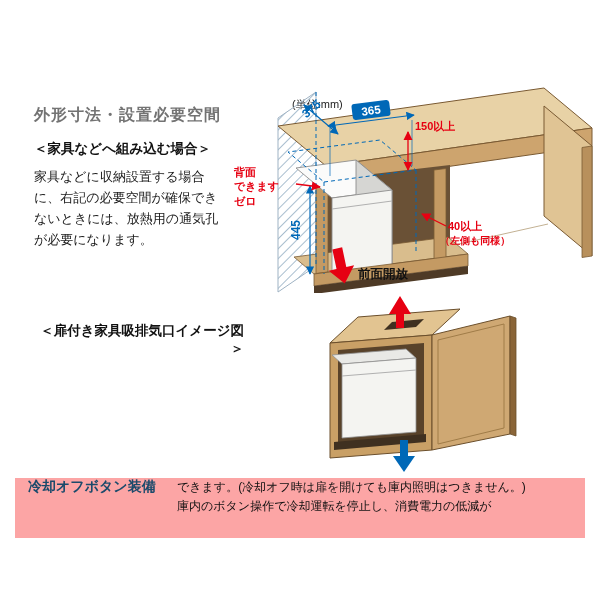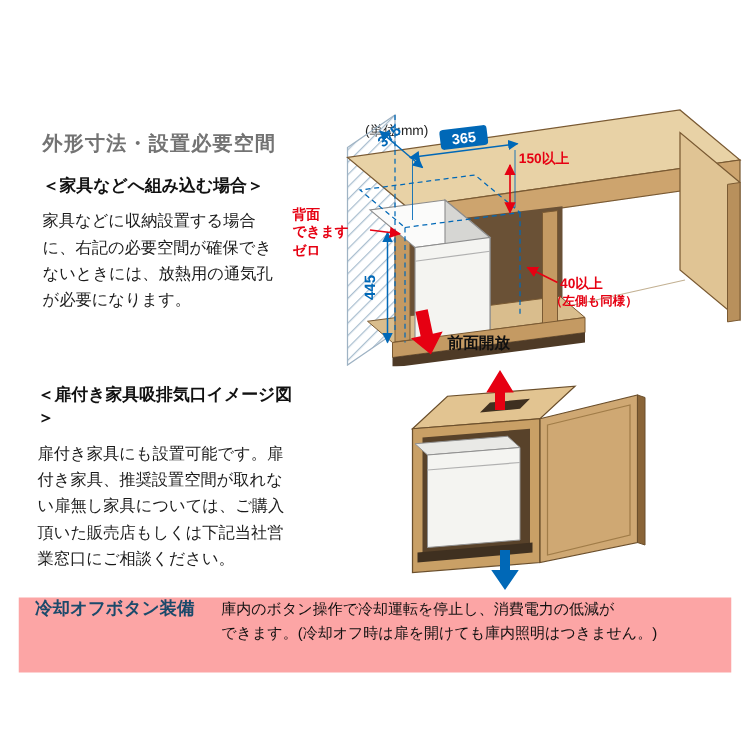--- a/index.html
+++ b/index.html
@@ -20,21 +20,21 @@
 
   
   .dia1 { position:absolute; left:270px; top:78px; }
   .dia2 { position:absolute; left:308px; top:288px; }
 
   
   .back-label { position:absolute; left:234px; top:165px; font-size:11px; font-weight:bold;
                 color:#e60012; line-height:1.3; }
 
   
-  .sec2 { position:absolute; left:30px; top:307px; width:214px; }
+  .sec2 { position:absolute; left:30px; top:322px; width:214px;text-align:right; }
   .sec2 h2 { font-size:13.5px; font-weight:bold; color:#111; }
   .sec2 p  { font-size:13px; line-height:1.62; margin-top:9px; width:198px; }
 
   
   .note-box { position:absolute; left:15px; top:478px; width:570px; height:60px;
               background:#fca5a5; display:flex; }
   .note-label { flex:0 0 auto; width:162px; padding-left:13px;
                 font-size:14px; font-weight:bold; color:#1b4a6b; }
   .note-body { font-size:12px; line-height:1.55; color:#111; }
 
@@ -139,21 +139,20 @@
 </svg>
 
 <div class="back-label">
   <div>背面</div>
   <div>できます</div>
   <div>ゼロ</div>
 </div>
 
 <section class="sec2">
   <h2>＜扉付き家具吸排気口イメージ図＞</h2>
-  <p>扉付き家具にも設置可能です。扉付き家具、推奨設置空間が取れない扉無し家具については、ご購入頂いた販売店もしくは下記当社営業窓口にご相談ください。</p>
 </section>
 
 <svg class="dia2" width="230" height="190" viewBox="0 0 230 190">
   <g>
     <polygon points="22,55 124,47 152,21 50,29" fill="#e2c491" stroke="#6b4f2c" stroke-width="1"></polygon>
     <polygon points="22,55 124,47 124,162 22,170" fill="#c9a066" stroke="#6b4f2c" stroke-width="1"></polygon>
     <polygon points="30,62 116,55 116,152 30,160" fill="#58422a"></polygon>
   </g>
 
   <g>
@@ -171,16 +170,16 @@
     <polygon points="202,28 208,30 208,148 202,146" fill="#8a6538" stroke="#6b4f2c" stroke-width="0.8"></polygon>
   </g>
 
   <path d="M88,40 L96,40 L96,26 L103,26 L92,8 L81,26 L88,26 Z" fill="#e60012"></path>
   <path d="M92,152 L100,152 L100,168 L107,168 L96,184 L85,168 L92,168 Z" fill="#0068b7"></path>
 </svg>
 
 <div class="note-box">
   <div class="note-label">冷却オフボタン装備</div>
   <div class="note-body">
+    <div>できます。(冷却オフ時は扉を開けても庫内照明はつきません。)</div>
     <div>庫内のボタン操作で冷却運転を停止し、消費電力の低減が</div>
-    <div>できます。(冷却オフ時は扉を開けても庫内照明はつきません。)</div>
   </div>
 </div>
 
 </body></html>

